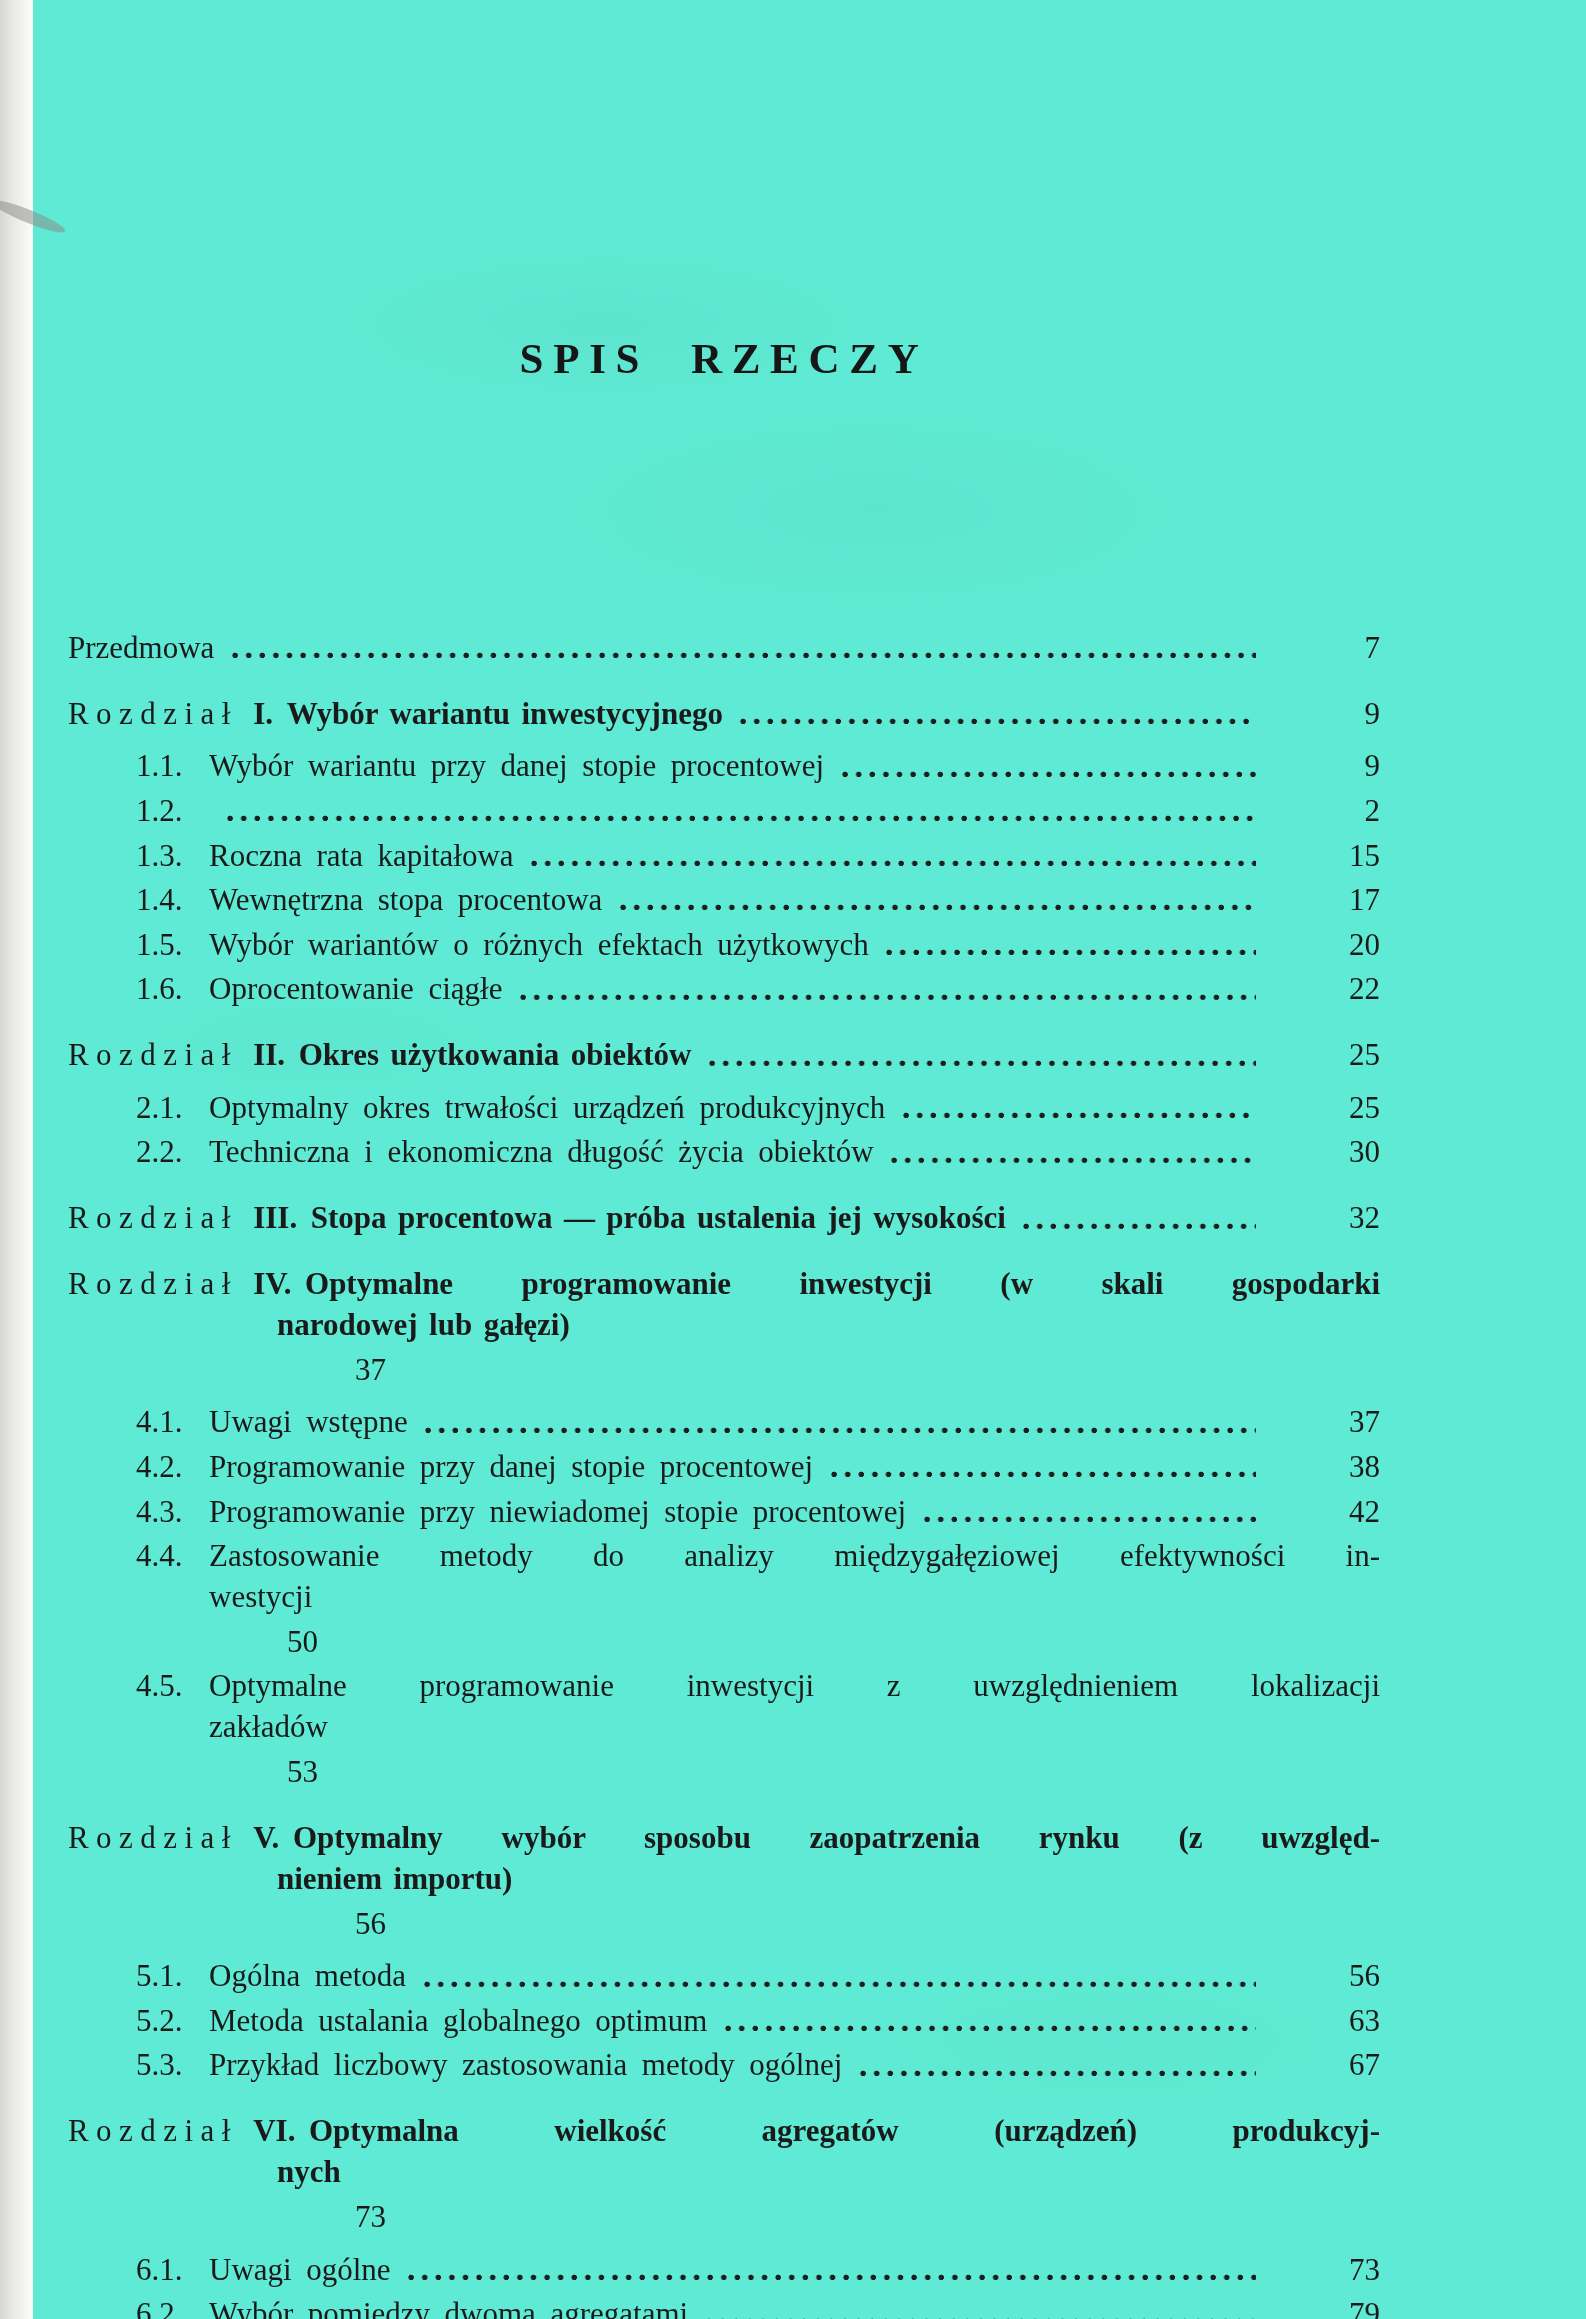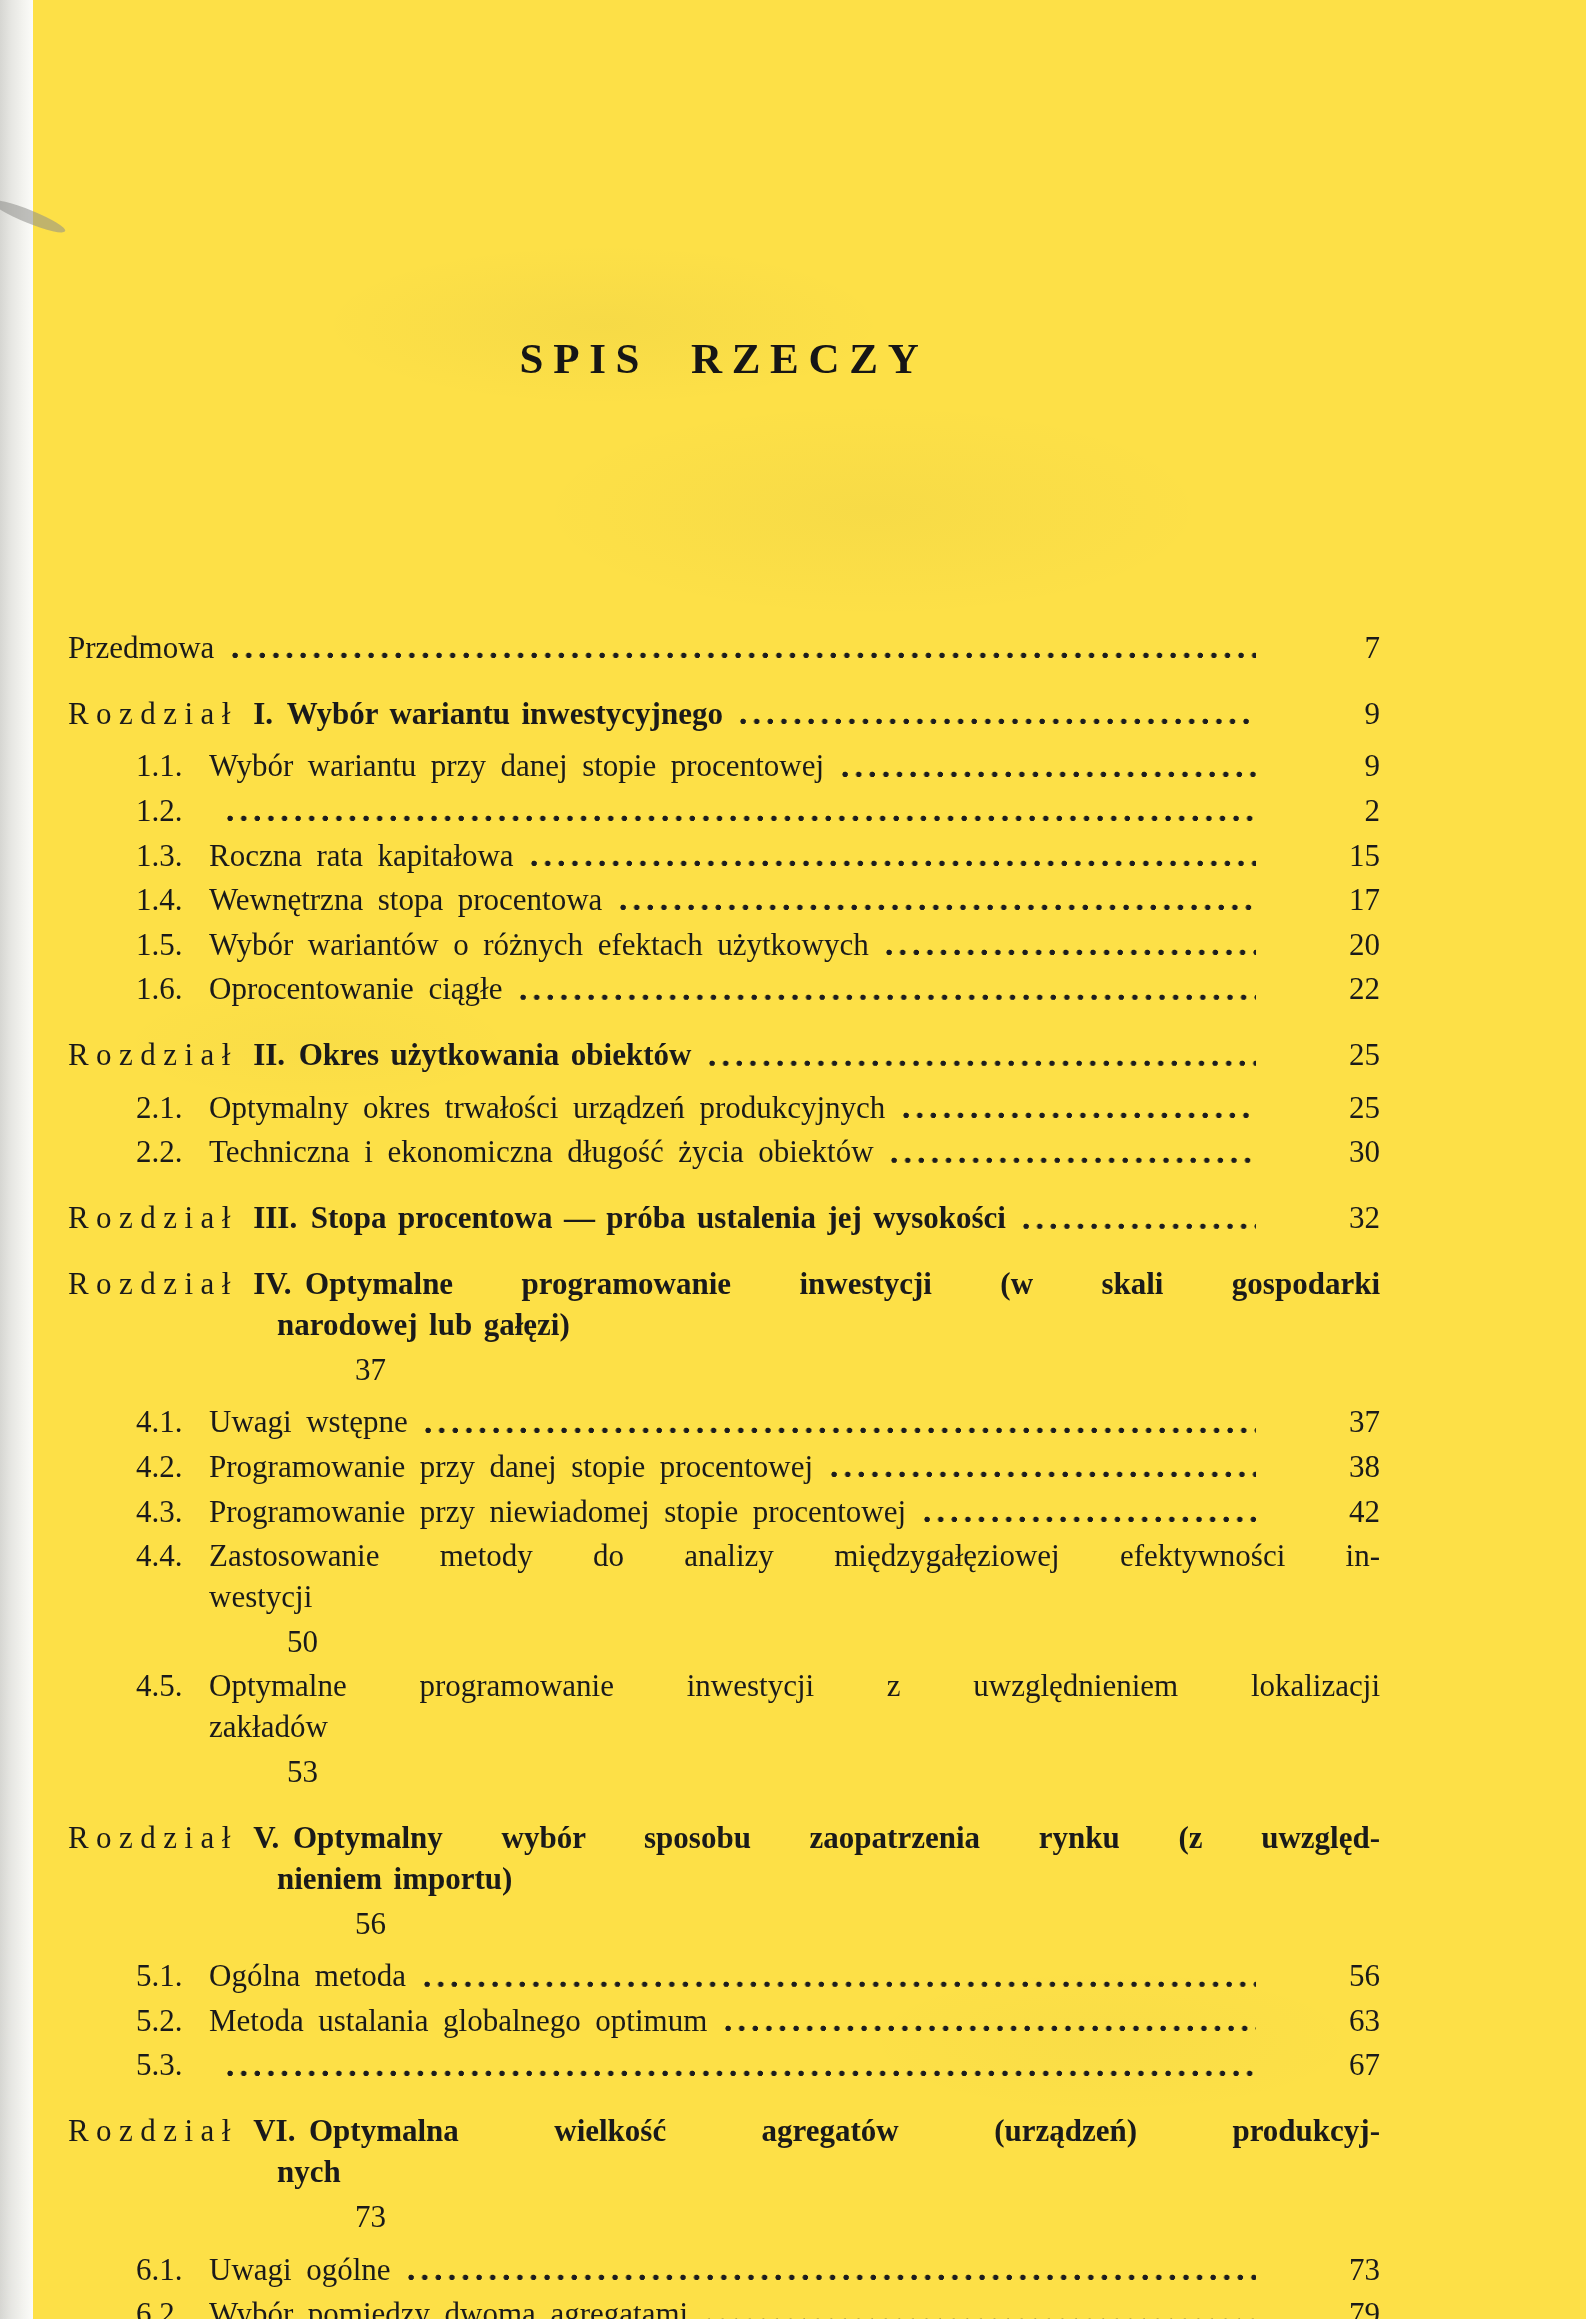--- a/index.html
+++ b/index.html
@@ -1,20 +1,20 @@
 <!DOCTYPE html>
 <html><head>
 <meta charset="utf-8">
 <style>
   html,body{margin:0;padding:0;background:#777;}
   .page{
     position:relative;
     width:1587px;height:2319px;
     margin:0 auto;
-    background:#fde047;
+    background:#5eead4;
     overflow:hidden;
     font-family:"Liberation Serif","DejaVu Serif",serif;
     color:#1a1a1a;
   }
   
   .mottle{
     position:absolute;inset:0;pointer-events:none;
     background-image:
       radial-gradient(ellipse 408px 116px at 38% 14%, rgba(60,60,55,.035), rgba(0,0,0,0) 70%),
       radial-gradient(ellipse 485px 155px at 55% 22%, rgba(60,60,55,.03), rgba(0,0,0,0) 70%),
@@ -235,20 +235,21 @@
 
       <div class="row gap-sm">
         <span class="num">5.2.</span>
         <span class="t">Metoda ustalania globalnego optimum</span>
         <span class="leader"></span>
         <span class="pg">63</span>
       </div>
 
       <div class="row gap-sm">
         <span class="num">5.3.</span>
+        <span class="t">Przykład liczbowy zastosowania metody ogólnej</span>
         <span class="leader"></span>
         <span class="pg">67</span>
       </div>
 
       <div class="row gap-lg">
         <span class="chlabel">Rozdział</span>
         <span class="chnum">VI.</span>
         <span class="t tb b fill">Optymalna wielkość agregatów (urządzeń) produkcyj-</span>
       </div>
       <div class="row gap-xs ind-ch">

